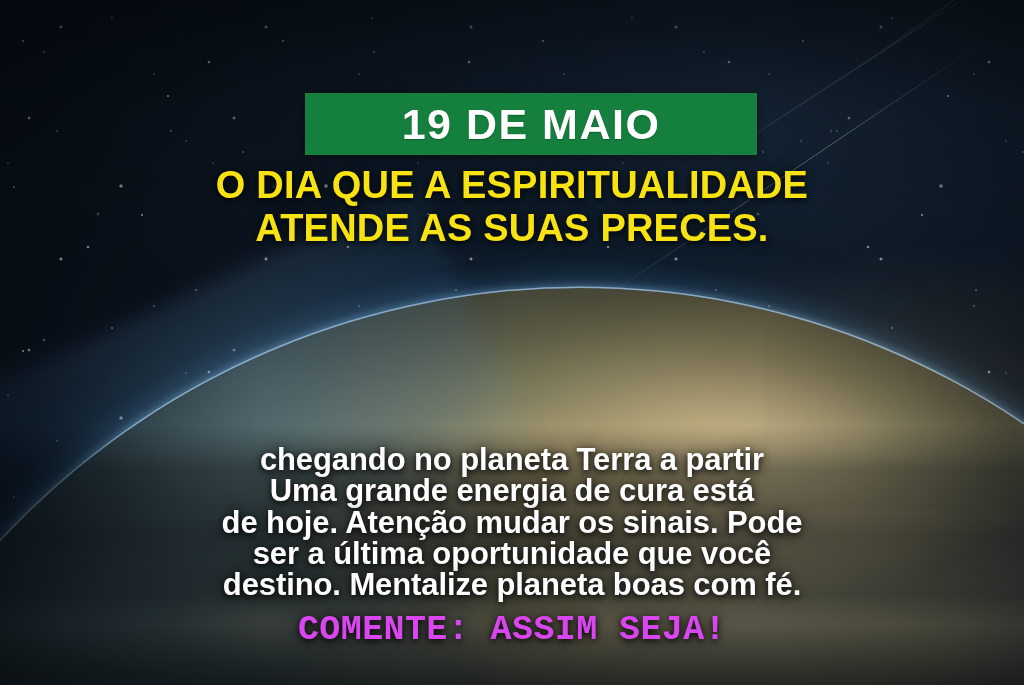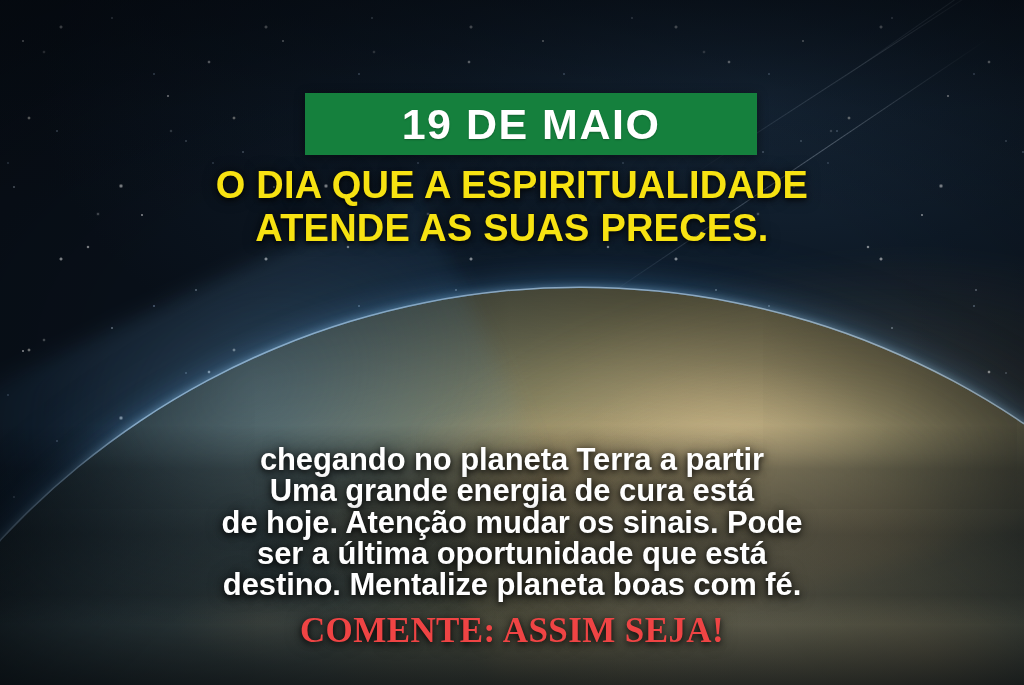--- a/index.html
+++ b/index.html
@@ -242,22 +242,22 @@
       0 2px 6px rgba(0,0,0,.85),
       0 0 16px rgba(0,0,0,.6);
   }
   .body-line { display: block; white-space: nowrap; }
 
   .cta {
     position: absolute;
     left: 0; right: 0;
     top: 613px;
     text-align: center;
-    color: #ef4444;
-    font-family: Liberation Serif, serif;
+    color: #d946ef;
+    font-family: Liberation Mono, monospace;
     font-size: 35px;
     font-weight: 700;
     letter-spacing: .4px;
     line-height: 1;
     white-space: nowrap;
     text-shadow:
       0 2px 6px rgba(0,0,0,.85),
       0 0 16px rgba(0,0,0,.6);
   }
 </style>
@@ -294,20 +294,20 @@
 
     <div class="headline">
       <span class="headline-line">O DIA QUE A ESPIRITUALIDADE</span>
       <span class="headline-line">ATENDE AS SUAS PRECES.</span>
     </div>
 
     <div class="body-copy">
       <span class="body-line">chegando no planeta Terra a partir</span>
       <span class="body-line">Uma grande energia de cura está</span>
       <span class="body-line">de hoje. Atenção mudar os sinais. Pode</span>
-      <span class="body-line">ser a última oportunidade que está</span>
+      <span class="body-line">ser a última oportunidade que você</span>
       <span class="body-line">destino. Mentalize planeta boas com fé.</span>
     </div>
 
     <div class="cta">COMENTE: ASSIM SEJA!</div>
 
   </div>
 </div>
 
 </body></html>

